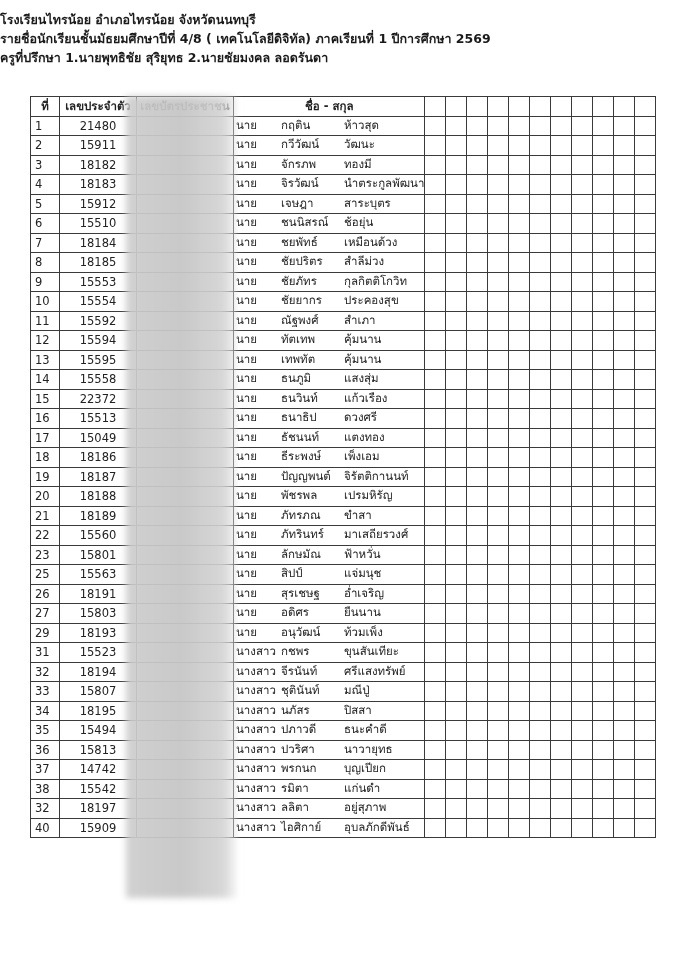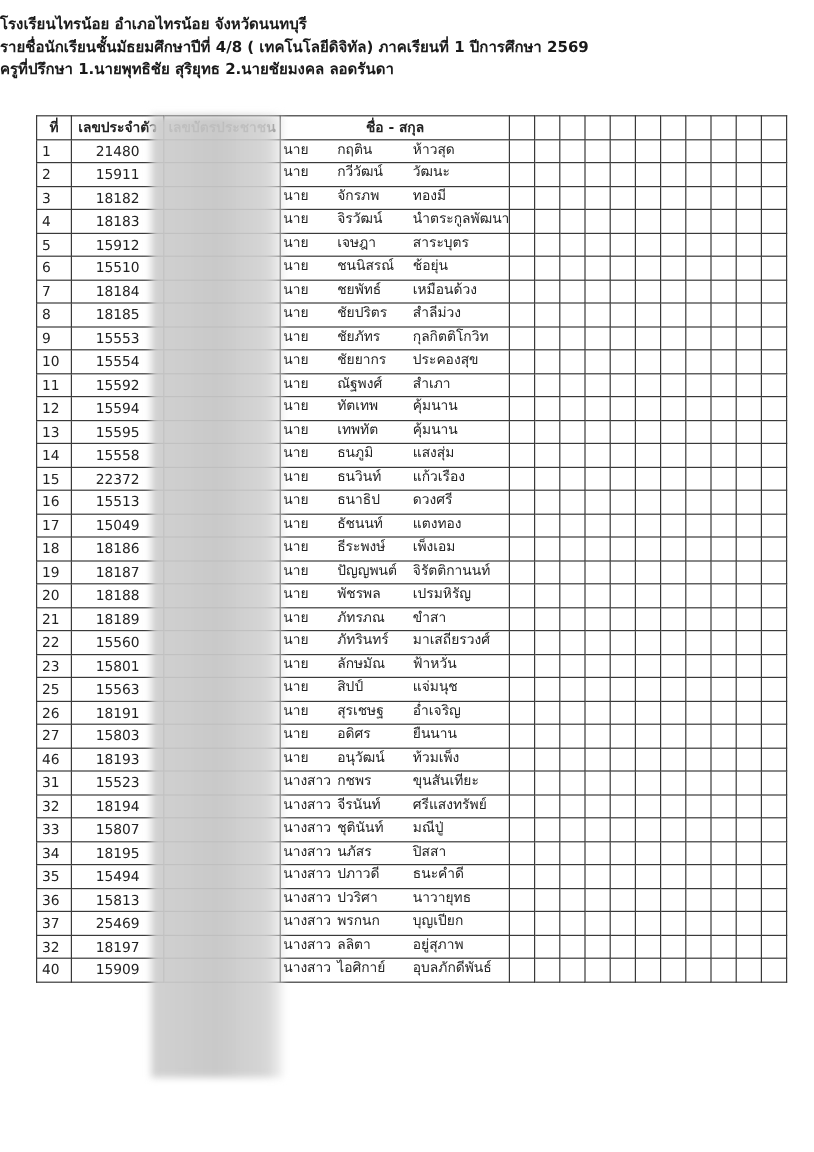--- a/index.html
+++ b/index.html
@@ -655,21 +655,21 @@
           <td class="c-grid"></td>
           <td class="c-grid"></td>
           <td class="c-grid"></td>
           <td class="c-grid"></td>
           <td class="c-grid"></td>
           <td class="c-grid"></td>
           <td class="c-grid"></td>
           <td class="c-grid"></td>
         </tr>
         <tr>
-          <td class="c-no">46</td>
+          <td class="c-no">29</td>
           <td class="c-sid">18193</td>
           <td class="c-card"></td>
           <td class="c-name">
             <div class="name-wrap">
               <span class="prefix">นาย</span>
               <span class="first">อนุวัฒน์</span>
               <span class="last">ท้วมเพ็ง</span>
             </div>
           </td>
           <td class="c-grid"></td>
@@ -817,27 +817,50 @@
           <td class="c-grid"></td>
           <td class="c-grid"></td>
           <td class="c-grid"></td>
           <td class="c-grid"></td>
           <td class="c-grid"></td>
           <td class="c-grid"></td>
           <td class="c-grid"></td>
         </tr>
         <tr>
           <td class="c-no">37</td>
-          <td class="c-sid">25469</td>
+          <td class="c-sid">14742</td>
           <td class="c-card"></td>
           <td class="c-name">
             <div class="name-wrap">
               <span class="prefix">นางสาว</span>
               <span class="first">พรกนก</span>
               <span class="last">บุญเปียก</span>
+            </div>
+          </td>
+          <td class="c-grid"></td>
+          <td class="c-grid"></td>
+          <td class="c-grid"></td>
+          <td class="c-grid"></td>
+          <td class="c-grid"></td>
+          <td class="c-grid"></td>
+          <td class="c-grid"></td>
+          <td class="c-grid"></td>
+          <td class="c-grid"></td>
+          <td class="c-grid"></td>
+          <td class="c-grid"></td>
+        </tr>
+        <tr>
+          <td class="c-no">38</td>
+          <td class="c-sid">15542</td>
+          <td class="c-card"></td>
+          <td class="c-name">
+            <div class="name-wrap">
+              <span class="prefix">นางสาว</span>
+              <span class="first">รมิตา</span>
+              <span class="last">แก่นดำ</span>
             </div>
           </td>
           <td class="c-grid"></td>
           <td class="c-grid"></td>
           <td class="c-grid"></td>
           <td class="c-grid"></td>
           <td class="c-grid"></td>
           <td class="c-grid"></td>
           <td class="c-grid"></td>
           <td class="c-grid"></td>

